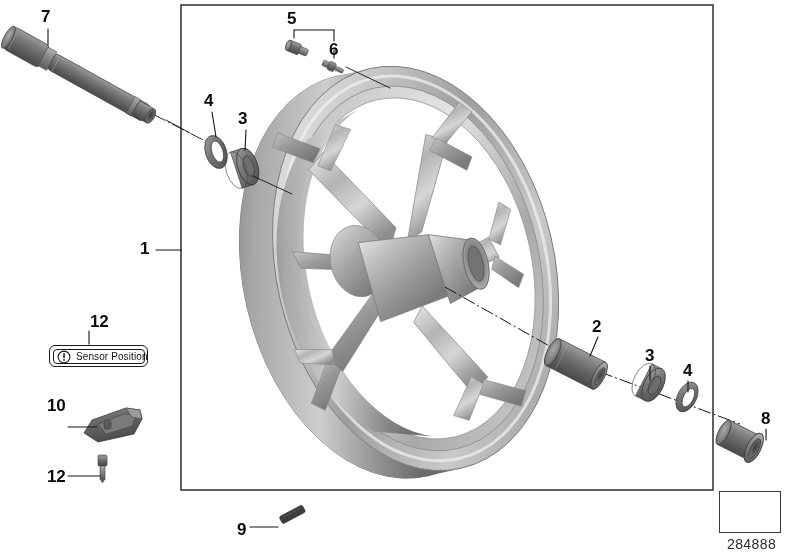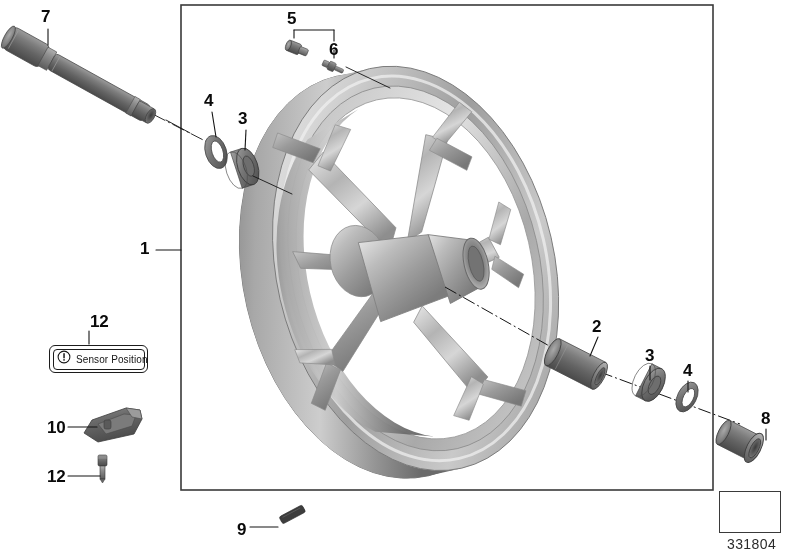--- a/index.html
+++ b/index.html
@@ -45,21 +45,21 @@
     font-size: 14px;
     color: #2b2b2b;
     letter-spacing: 0.4px;
   }
   
   .sensor-badge {
     position: absolute;
     left: 49px;
     top: 345px;
     width: 99px;
-    height: 28px;
+    height: 22px;
     border: 1.4px solid #1c1c1c;
     border-radius: 6px;
     background: #ffffff;
     box-sizing: border-box;
     display: flex;
     align-items: center;
     padding-left: 4px;
   }
   .sensor-badge-inner {
     position: absolute;
@@ -368,32 +368,32 @@
 
   <div class="callout" style="left:140px; top:240px;">1</div>
   <div class="callout" style="left:592px; top:318px;">2</div>
   <div class="callout" style="left:238px; top:110px;">3</div>
   <div class="callout" style="left:204px; top:92px;">4</div>
   <div class="callout" style="left:287px; top:10px;">5</div>
   <div class="callout" style="left:329px; top:41px;">6</div>
   <div class="callout" style="left:41px;  top:8px;">7</div>
   <div class="callout" style="left:761px; top:410px;">8</div>
   <div class="callout" style="left:237px; top:521px;">9</div>
-  <div class="callout" style="left:47px;  top:419px;text-align:right;">10</div>
+  <div class="callout" style="left:47px;  top:397px;text-align:right;">10</div>
   <div class="callout" style="left:47px;  top:468px;">12</div>
   <div class="callout" style="left:90px;  top:313px;">12</div>
   <div class="callout" style="left:645px; top:347px;">3</div>
   <div class="callout" style="left:683px; top:362px;">4</div>
 
   <div class="sensor-badge">
     <div class="sensor-badge-inner"></div>
     <svg class="warn-icon" viewBox="0 0 20 20">
       <circle cx="10" cy="10" r="8.4" fill="none" stroke="#141414" stroke-width="1.5"></circle>
       <rect x="9" y="4.6" width="2.1" height="7.2" fill="#141414"></rect>
       <rect x="9" y="13.1" width="2.1" height="2.1" fill="#141414"></rect>
     </svg>
     <span class="sensor-badge-text">Sensor Position</span>
   </div>
 
   <div class="dir-box"></div>
-  <div class="diagram-id" style="left:727px; top:536px;">331804</div>
+  <div class="diagram-id" style="left:727px; top:536px;">284888</div>
 
 </div>
 
 </body></html>

